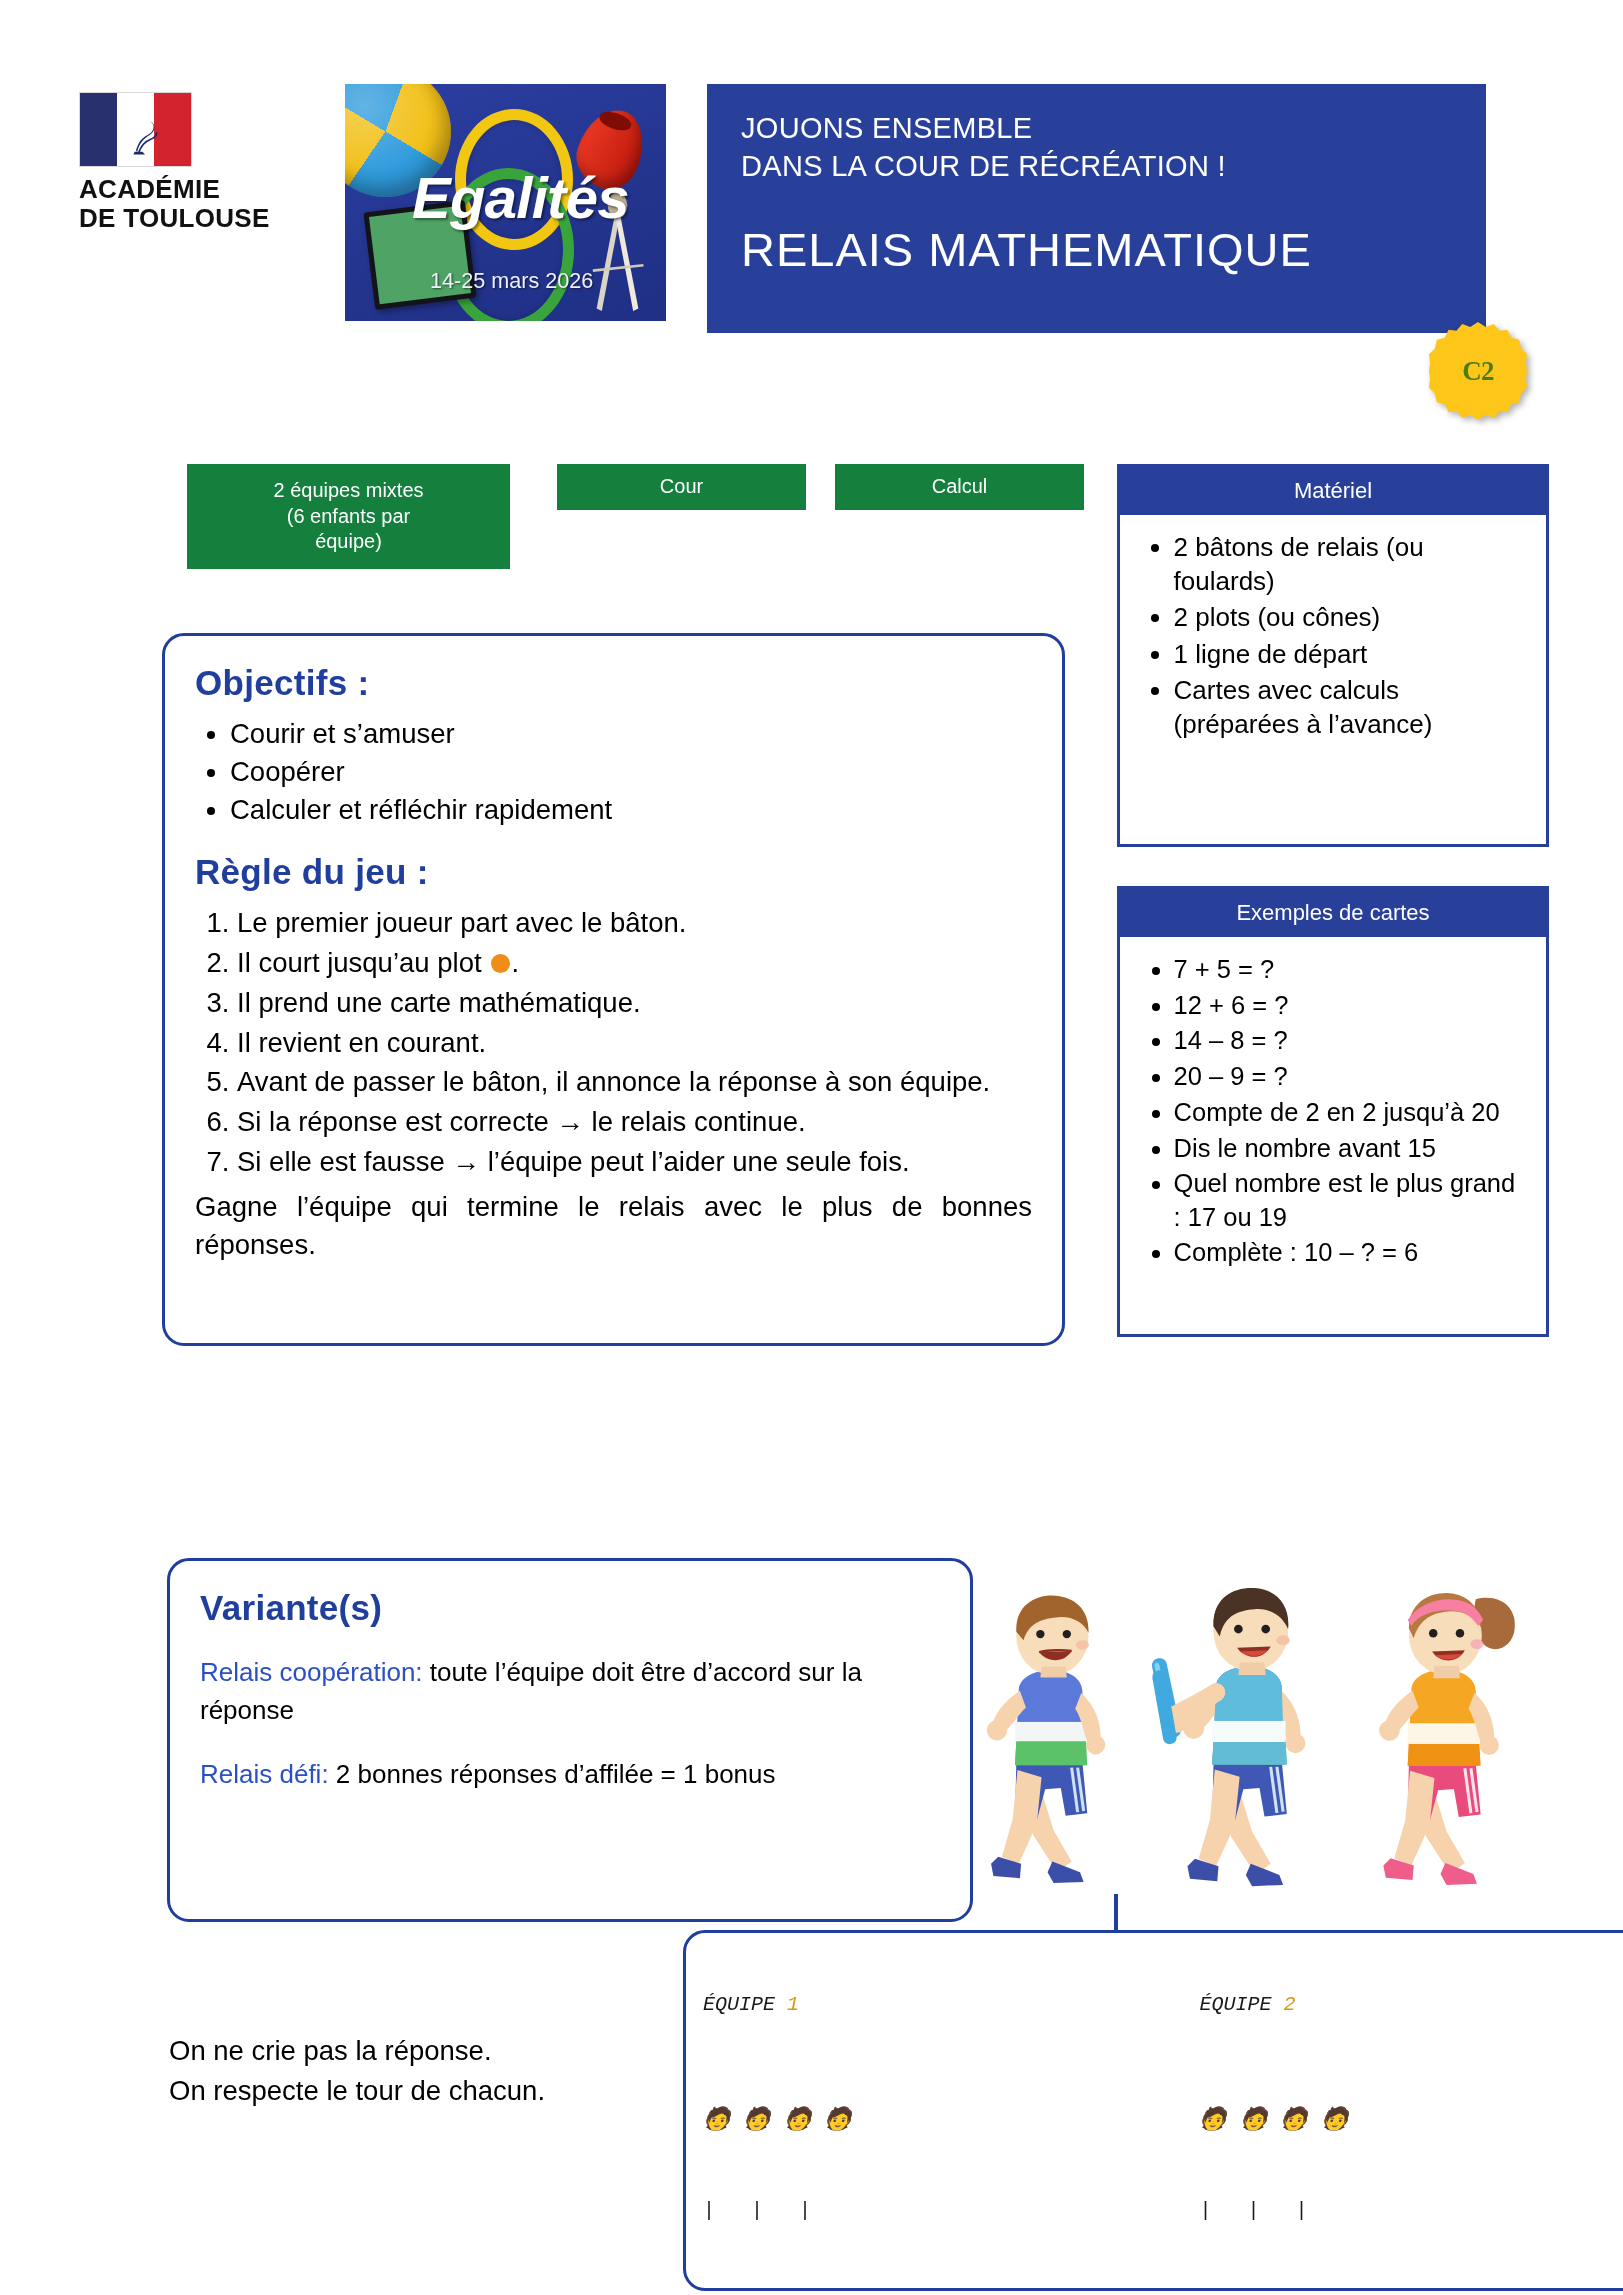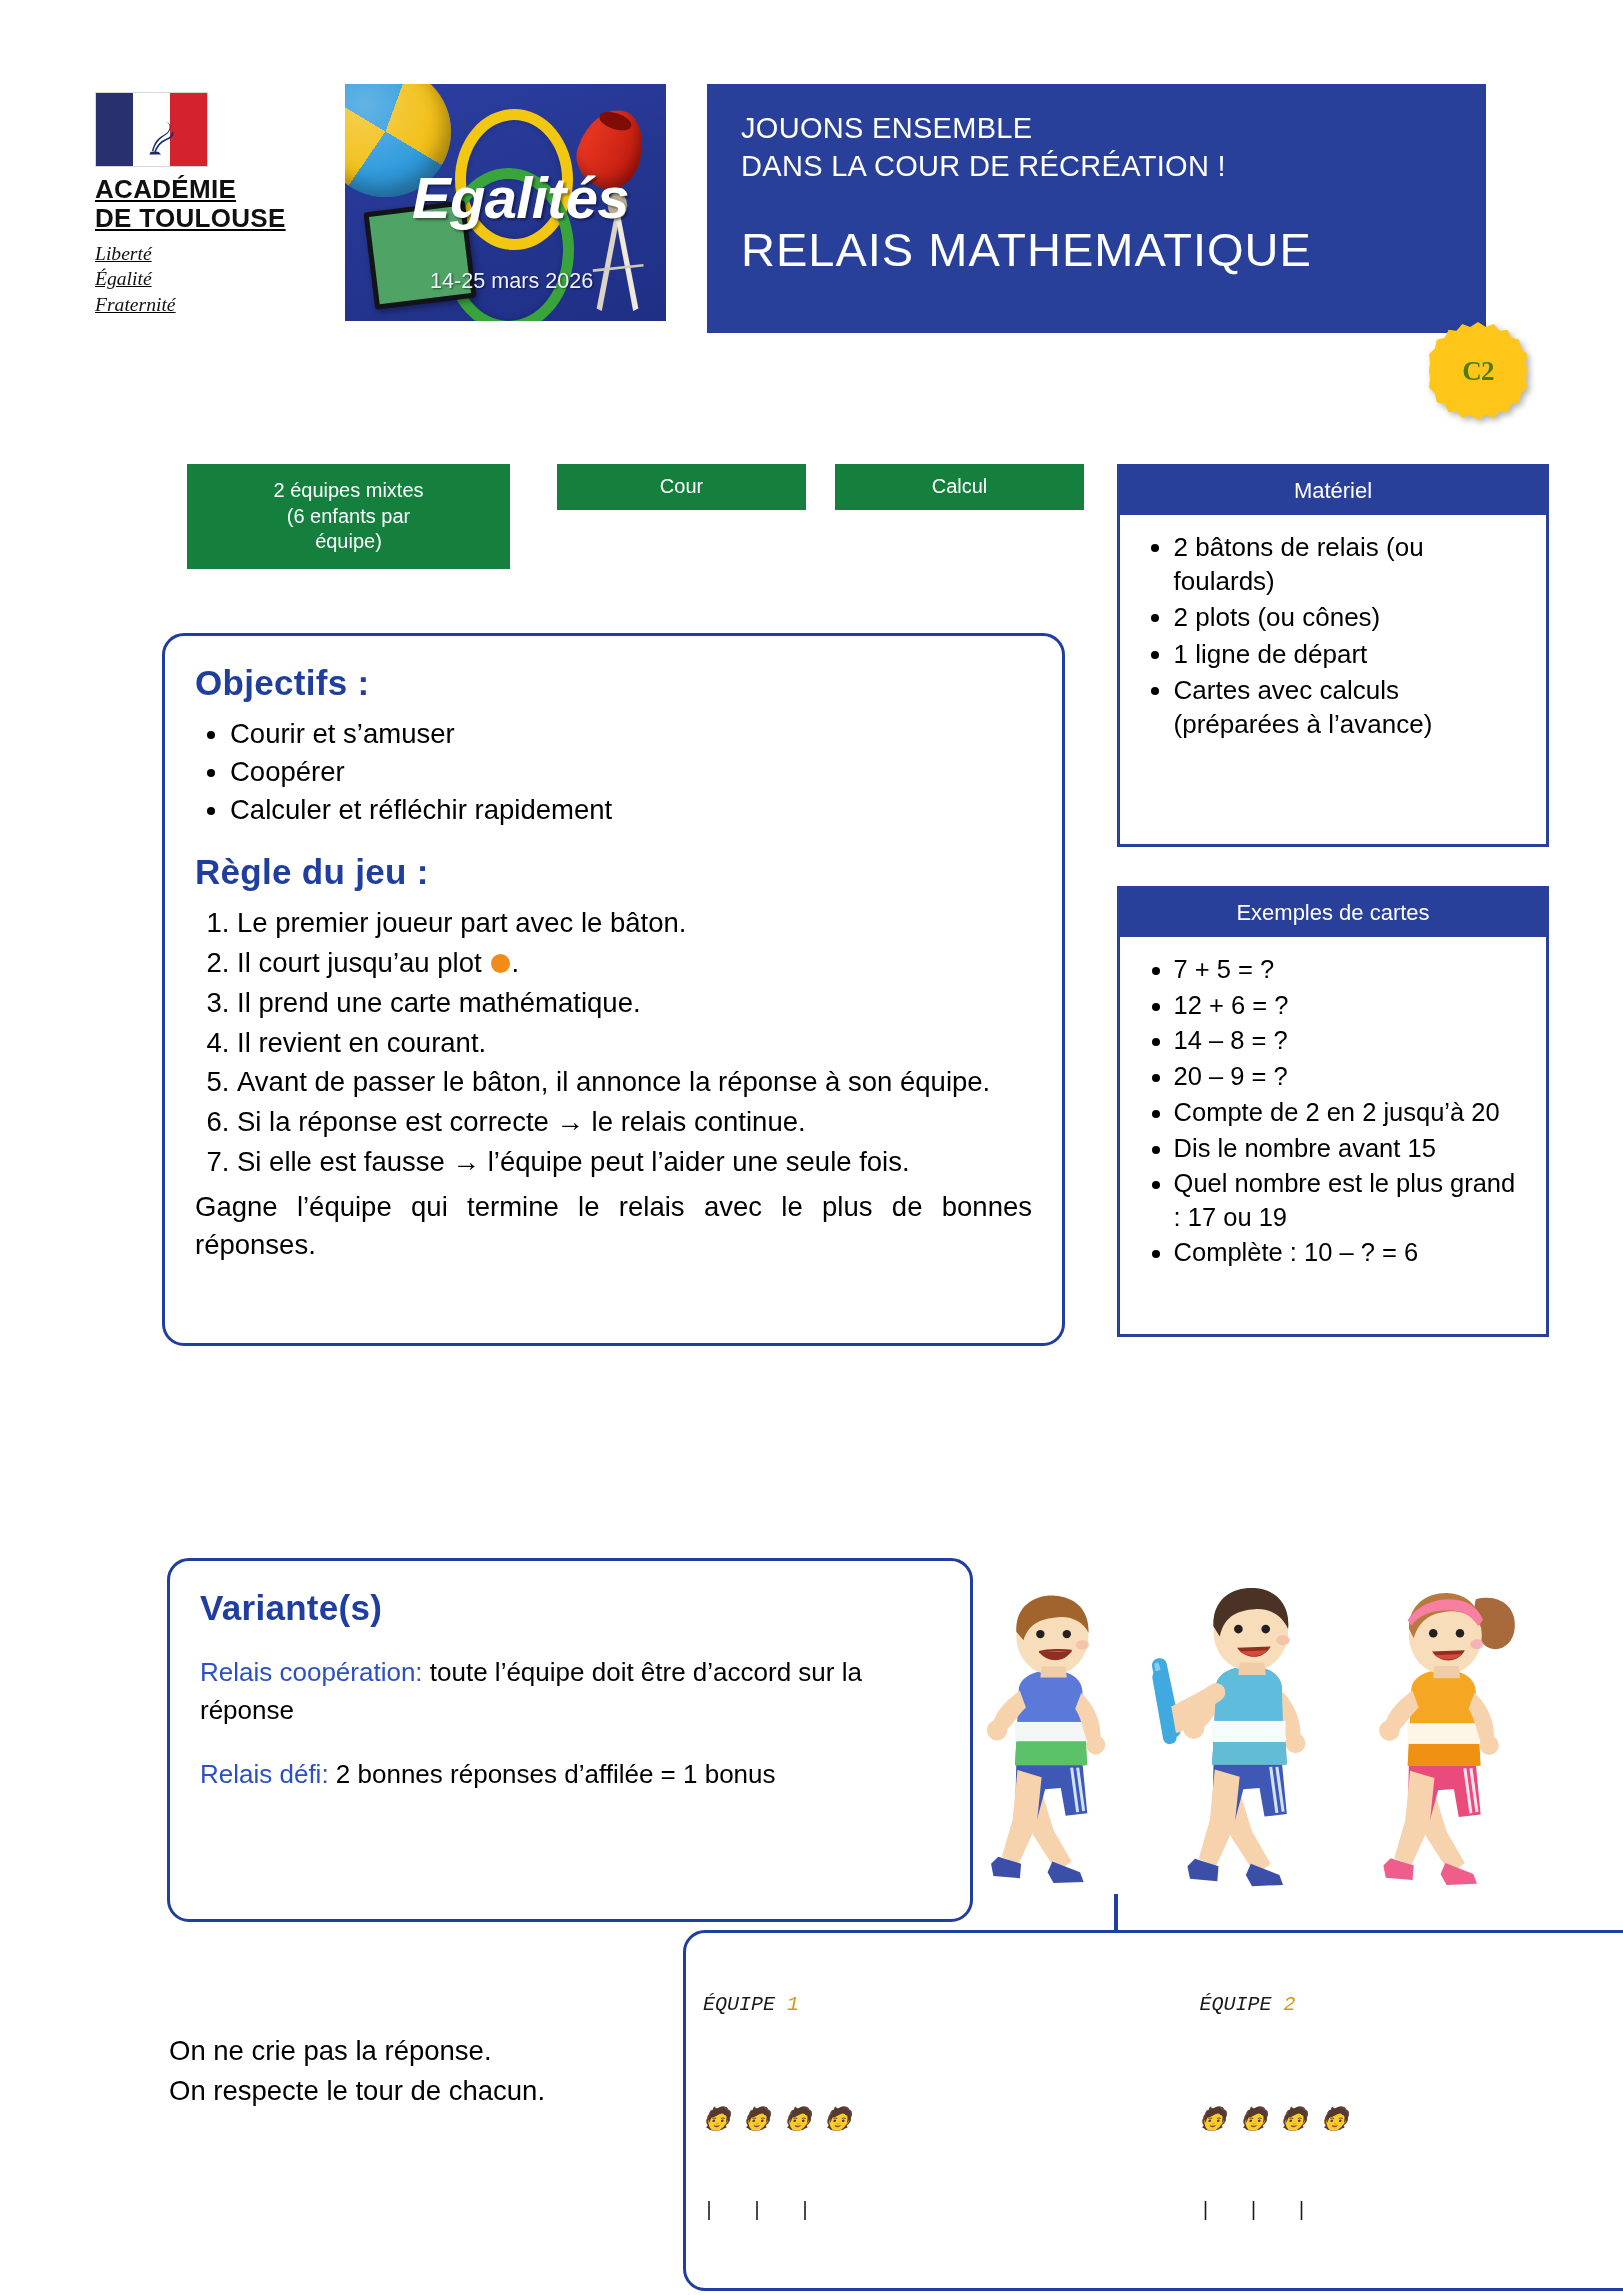--- a/index.html
+++ b/index.html
@@ -11,21 +11,21 @@
     background: #ffffff;
     font-family: "Liberation Sans", sans-serif;
     position: relative;
     overflow: hidden;
     color: #000;
   }
 
   
   #header { position:absolute; left:0; top:0; width:1623px; height:419px; }
 
-  #logo-block { position:absolute; left:95px; top:92px; width:249px;text-decoration:underline; }
+  #logo-block { position:absolute; left:79px; top:92px; width:249px; }
   .flag {
     width: 113px; height: 75px; display:flex;
     border: 0.7px solid #d8d8d8;
   }
   .flag-blue { flex:1; background:#28306e; position:relative; }
   .flag-white { flex:1; background:#ffffff; position:relative; }
   .flag-red { flex:1; background:#d2232e; }
   .flag-marianne {
     position:absolute; right:-7.9px; bottom:9.2px; width:30px; height:39px;
   }
@@ -222,25 +222,20 @@
           <path d="M6 50 C10 36 16 30 24 26 C30 23 34 18 33 12 C32 7 27 4 22 6 C26 4 32 6 34 11 C36 17 32 23 26 27 C18 32 11 39 8 52 Z" fill="#1b2a6b"></path>
           <path d="M10 54 C14 42 20 36 28 33 C34 31 38 27 38 22" stroke="#1b2a6b" stroke-width="2.6" fill="none"></path>
           <path d="M2 56 L20 56 L16 52 L4 52 Z" fill="#1b2a6b"></path>
         </svg>
       </div>
       <div class="flag-red"></div>
     </div>
     <div id="acad-name">
       <div>ACADÉMIE</div>
       <div>DE TOULOUSE</div>
-    </div>
-    <div id="devise">
-      <div>Liberté</div>
-      <div>Égalité</div>
-      <div>Fraternité</div>
     </div>
   </div>
 
   <div id="egalites">
     <div class="ball"></div>
     <div class="hoop-y"></div>
     <div class="hoop-g"></div>
     <div class="cone"></div>
     <div class="slate"></div>
     <svg class="compass" viewBox="0 0 96 190">

